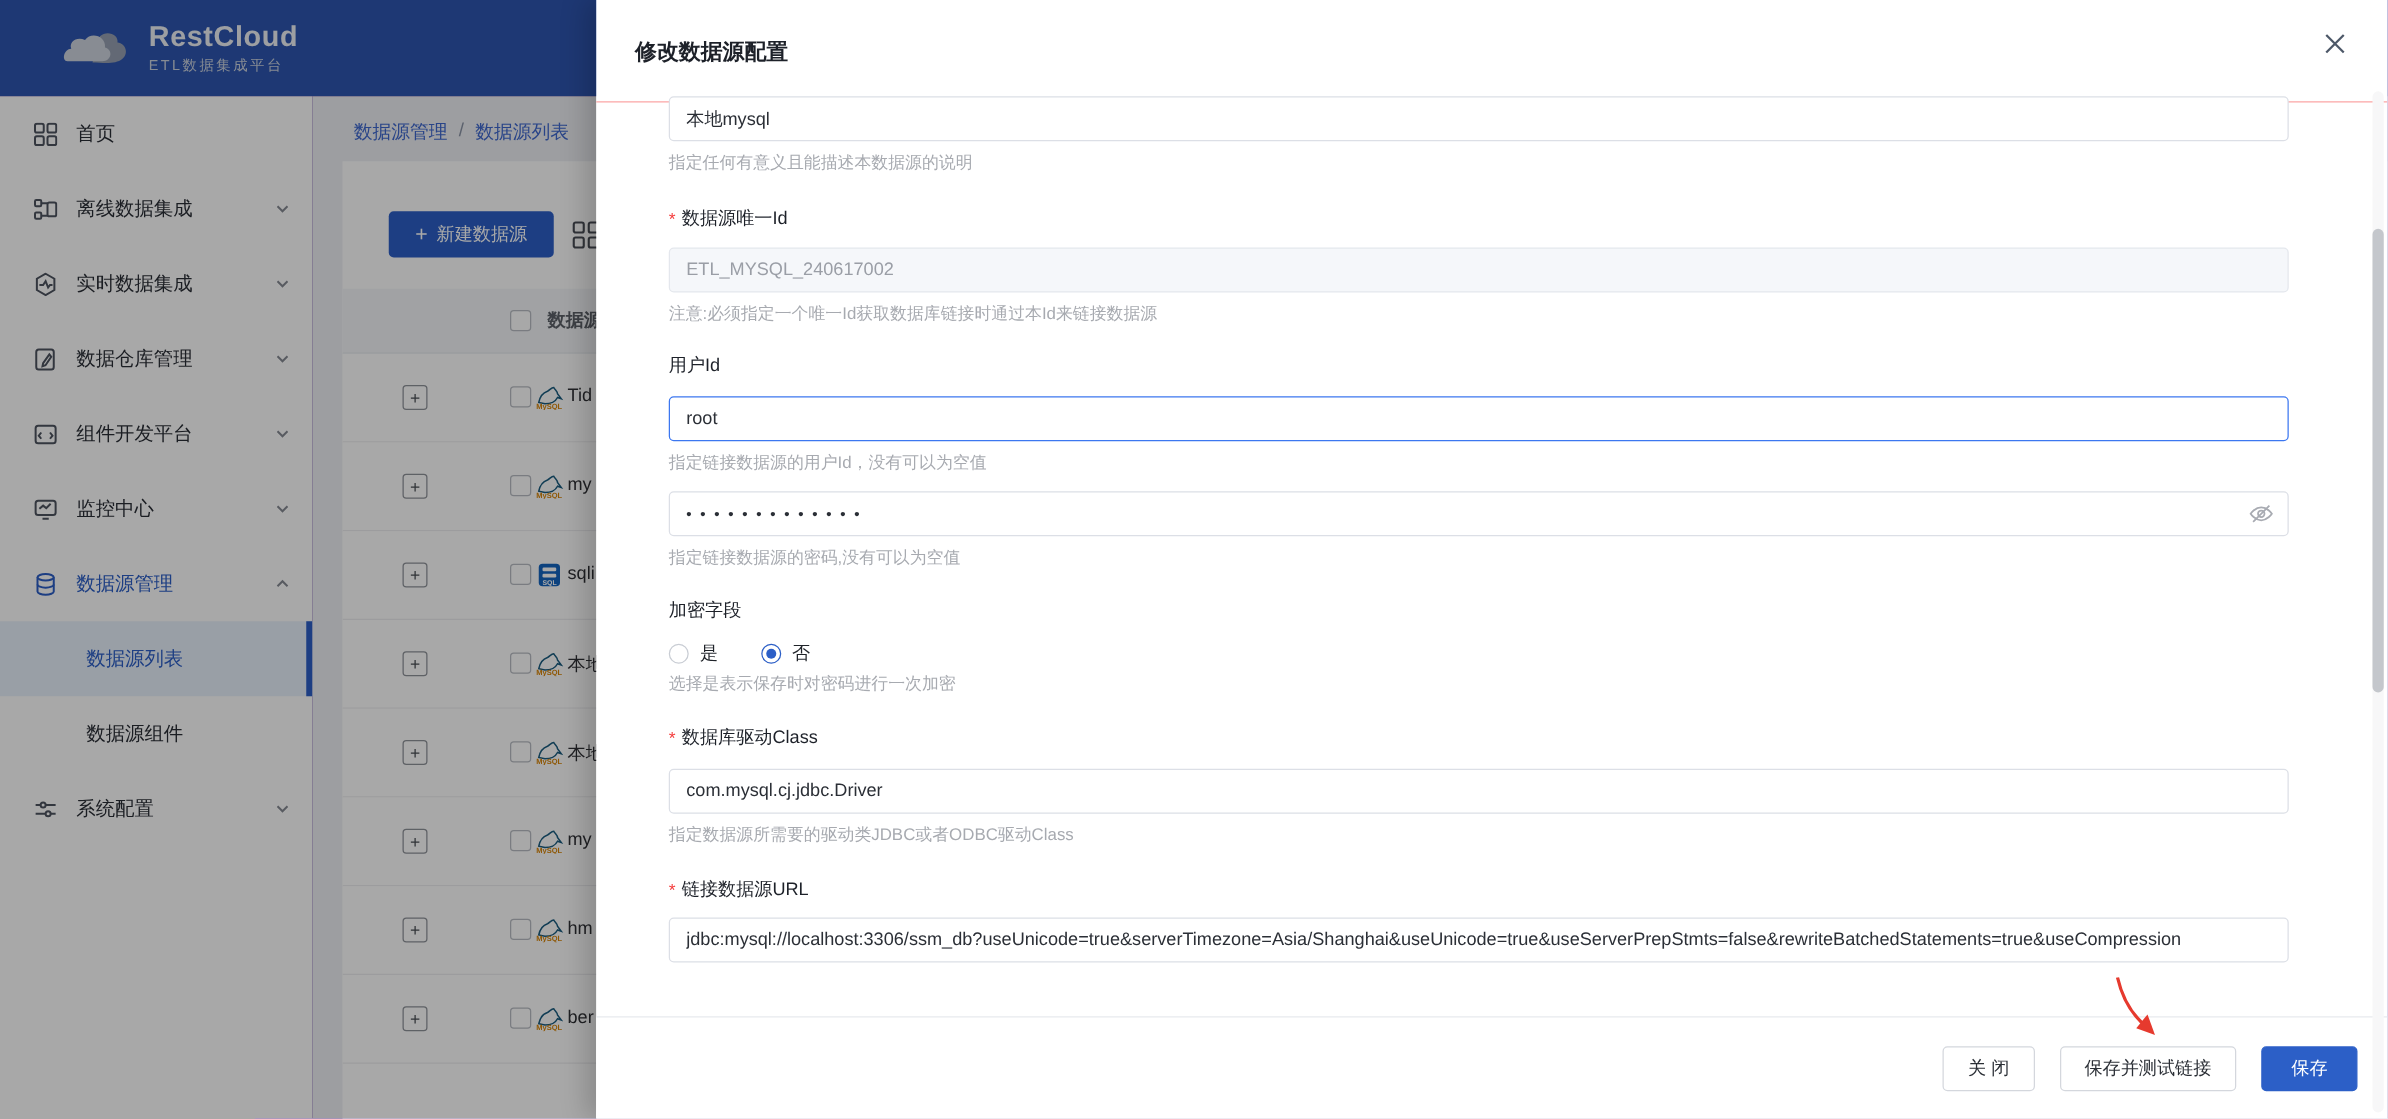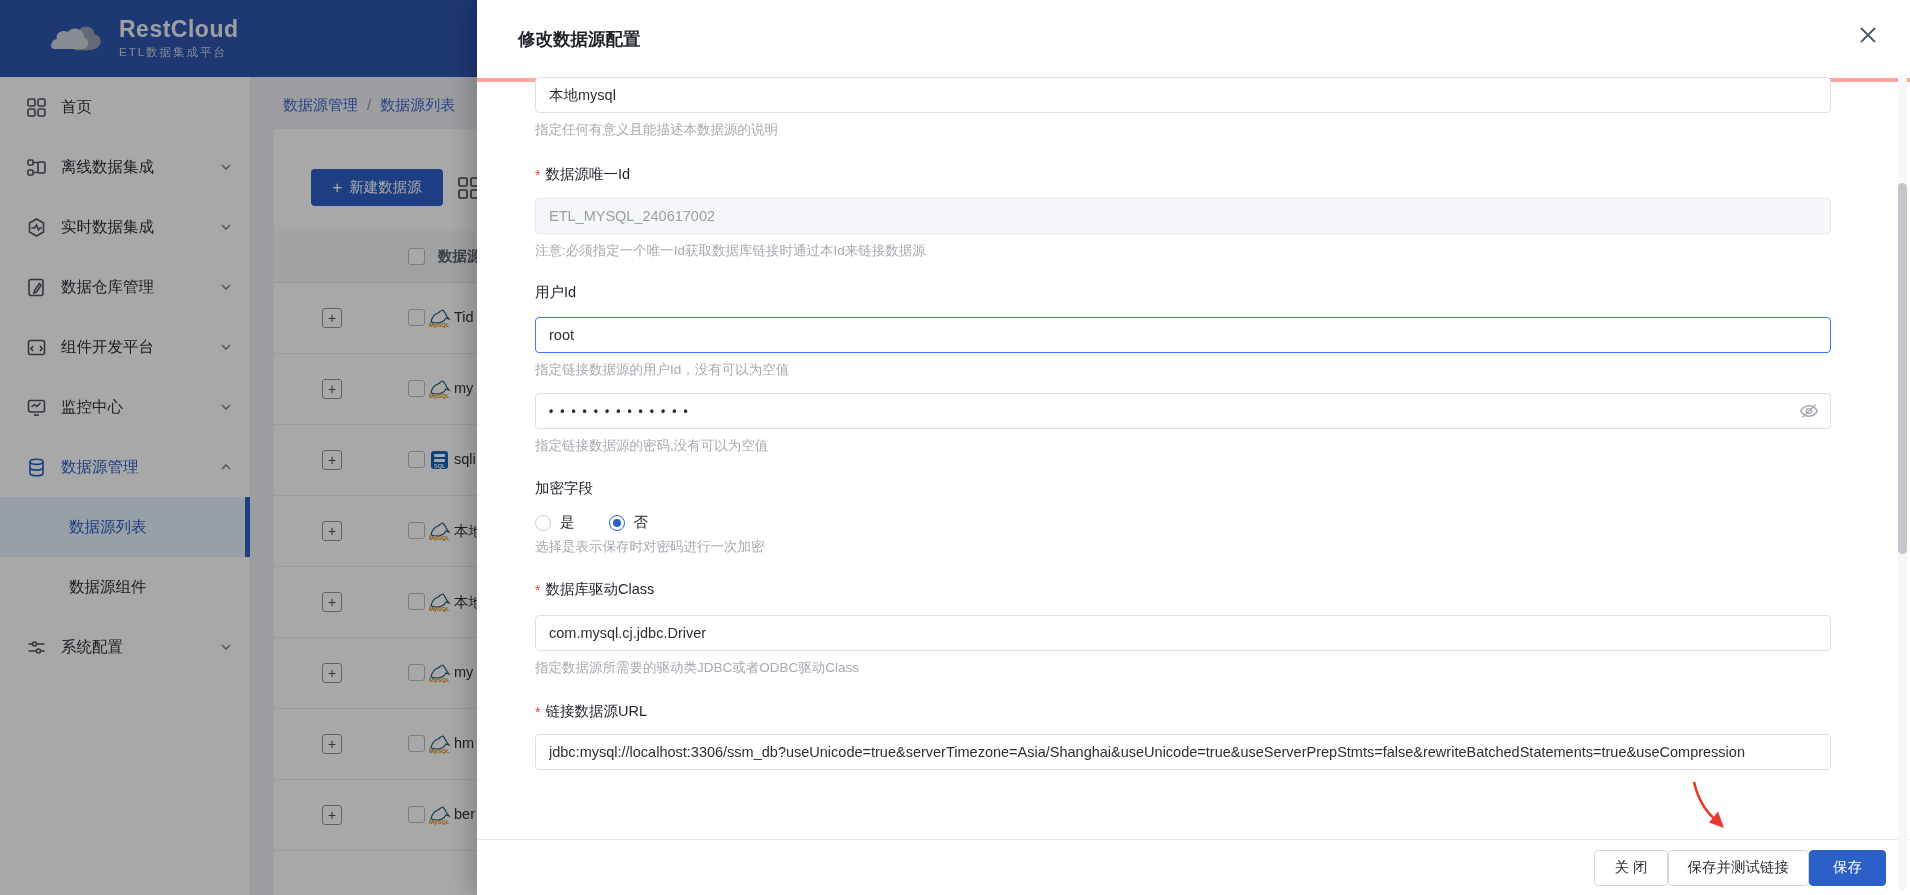--- a/index.html
+++ b/index.html
@@ -38,42 +38,42 @@
   .expander { position:absolute; left:48px; top:50%; margin-top:-10px; width:20px; height:20px; border:1px solid #8f939a; border-radius:3px; background:#fff; color:#4a4e55; font-size:14px; line-height:18px; text-align:center; cursor:pointer; }
   .expander::before { content:"+"; }
   .ds-icon { position:absolute; left:154px; top:50%; margin-top:-10px; width:23px; height:20px; }
   .ds-label { position:absolute; left:180px; top:50%; margin-top:-9px; font-size:14.5px; color:#303136; white-space:nowrap; }
 
   
   .mask { position:absolute; left:0; top:0; width:477px; height:895px; background:rgba(0,0,0,.34); }
 
   
   .drawer { position:absolute; left:477px; top:0; right:0; bottom:0; background:#fff; box-shadow:-9px 0 20px rgba(0,0,0,.18); }
-  .d-header { height:82px; border-bottom:4px solid #fca5a5; display:flex; align-items:center; padding-left:41px; }
+  .d-header { height:82px; border-bottom:1px solid #fca5a5; display:flex; align-items:center; padding-left:31px; }
   .d-title { font-size:17.5px; font-weight:700; color:#1d2129; }
   .d-close { position:absolute; right:33px; top:26px; width:18px; height:18px; color:#4e5969; cursor:pointer; background:none; border:none; padding:0; }
   .d-body { position:absolute; top:69px; left:0; right:17px; bottom:63px; padding:0 62px 0 58px; overflow:hidden; }
 
   .fld-label { font-size:14.5px; color:#1d2129; display:flex; align-items:center; }
   .req-star { color:#f53f3f; margin-right:5px; font-size:14px; }
   .inp { width:100%; height:36px; border:1px solid #dcdfe6; border-radius:4px; padding:0 13px; font-size:14.5px; color:#2b2f36; background:#fff; font-family:inherit; outline:none; }
   .inp.disabled { background:#f5f7fa; border-color:#e4e7ed; color:#9a9ea6; }
   .inp.focused { border:1.6px solid #3c77f0; }
   .inp.pwd { letter-spacing:7px; font-weight:700; font-size:12px; padding-right:44px; }
   .fld-help { font-size:13.5px; color:#a7aab0; margin-top:8px; white-space:nowrap; }
   .pwd-wrap { position:relative; }
   .eye-btn { position:absolute; right:12px; top:8px; width:20px; height:20px; color:#a8abb2; background:none; border:none; padding:0; cursor:pointer; }
 
   .radio-row { display:flex; align-items:center; gap:34px; }
   .radio { display:flex; align-items:center; gap:9px; font-size:14.5px; color:#1f2329; cursor:pointer; }
   .r-circle { width:16px; height:16px; border-radius:50%; border:1px solid #c9cdd4; background:#fff; position:relative; }
   .radio.checked .r-circle { border-color:#2c5fc7; }
   .radio.checked .r-circle::after { content:""; position:absolute; left:3px; top:3px; width:8px; height:8px; border-radius:50%; background:#2c5fc7; }
 
-  .d-footer { position:absolute; left:0; right:0; bottom:0; height:56px; border-top:1px solid #e8eaee; display:flex; align-items:center; justify-content:flex-end; padding-right:24px; background:#fff; }
+  .d-footer { position:absolute; left:0; right:0; bottom:0; height:82px; border-top:1px solid #e8eaee; display:flex; align-items:center; justify-content:flex-end; gap:20px; padding-right:24px; background:#fff; }
   .btn { height:36px; border-radius:4px; font-size:14.5px; font-family:inherit; cursor:pointer; }
   .btn.ghost { background:#fff; border:1px solid #d4d7dd; color:#2b2f36; padding:0 19px; }
   .btn.primary { background:#2c5fc7; border:1px solid #2c5fc7; color:#fff; padding:0 23px; }
 
   .scroll-track { position:absolute; right:3px; top:73px; bottom:5px; width:9px; background:#f7f7f8; border-radius:5px; }
   .scroll-thumb { position:absolute; right:3px; top:183px; width:9px; height:371px; background:#c4c7cc; border-radius:5px; cursor:grab; }
 
   .arrow-annot { position:absolute; left:1195px; top:758px; pointer-events:none; }
 
   

